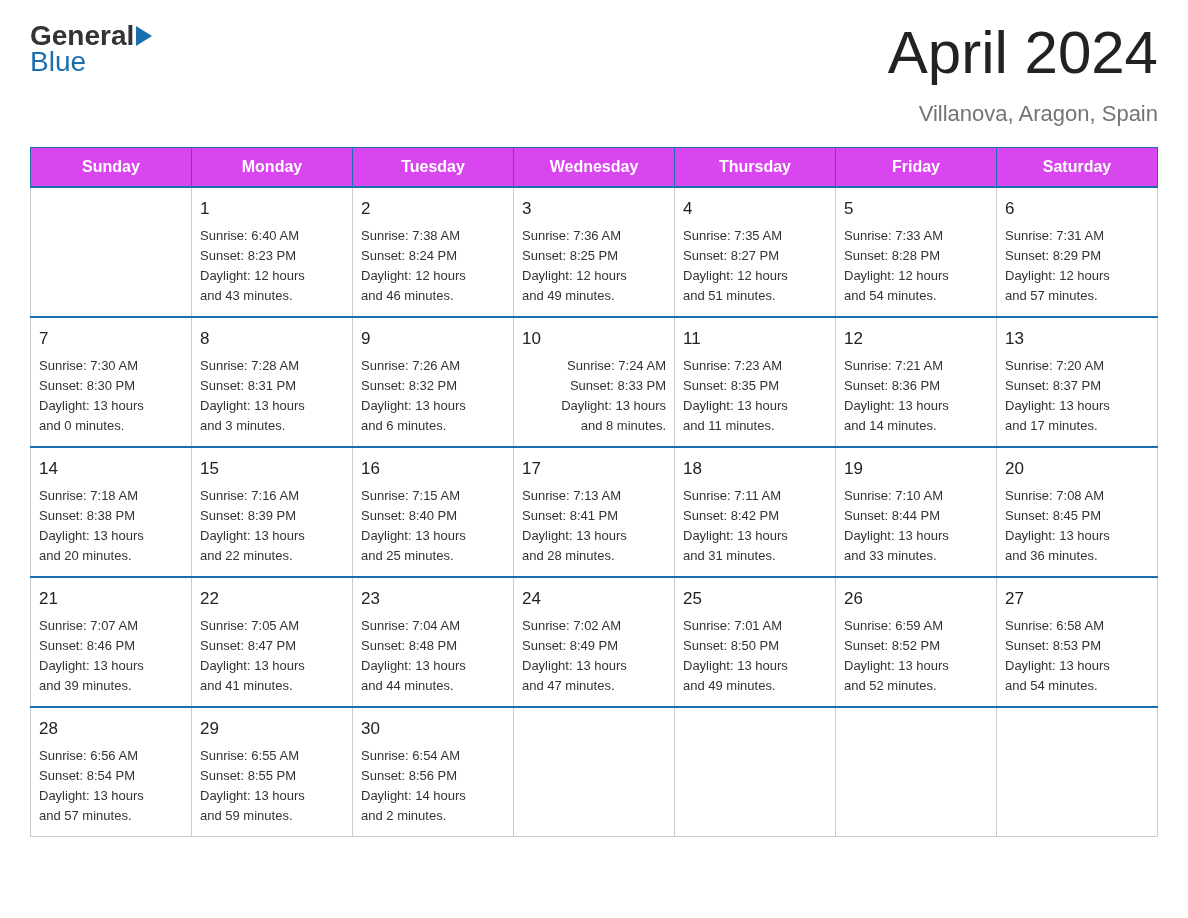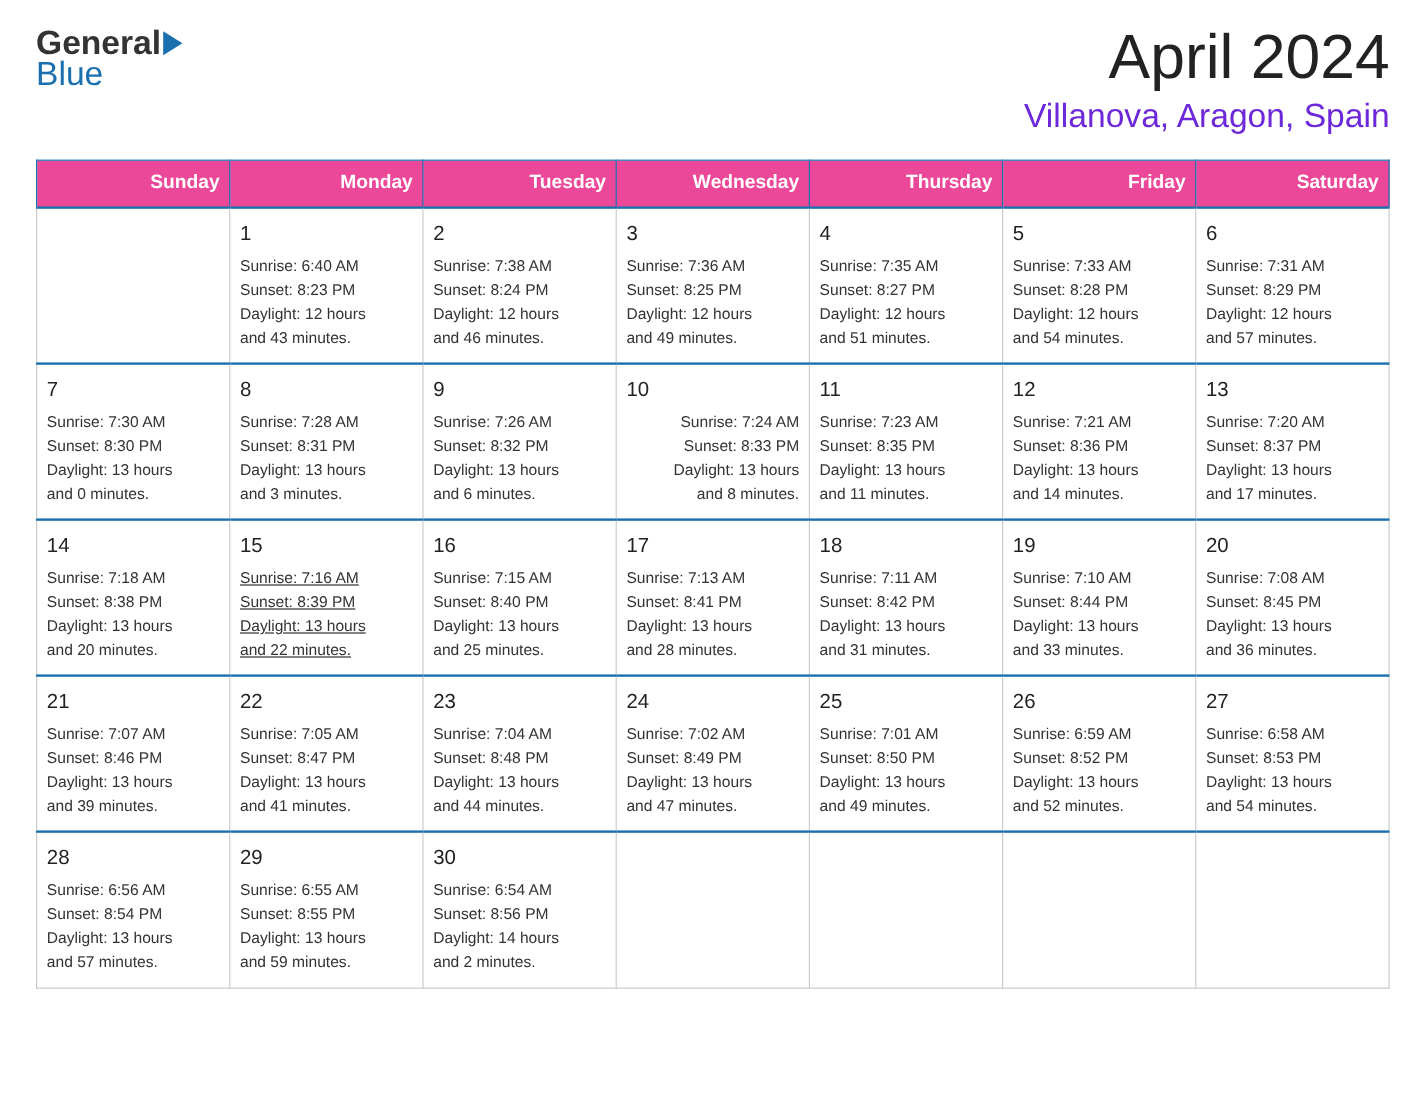--- a/index.html
+++ b/index.html
@@ -33,42 +33,42 @@
     .logo-line2 {
       font-size: 28px;
       font-weight: normal;
       color: #1a6faf;
       margin-top: -6px;
     }
     .title-section {
       text-align: right;
     }
     .calendar-title {
-      font-size: 52px;
+      font-size: 60px;
       font-weight: normal;
       color: #222;
       line-height: 1.1;
     }
     .calendar-subtitle {
-      font-size: 28px;
-      color: #6d28d9;
-      margin-top: 4px;
+      font-size: 22px;
+      color: #737373;
+      margin-top: 15px;
     }
     .calendar-table {
       width: 100%;
       border-collapse: collapse;
       table-layout: fixed;
     }
     .calendar-table thead tr th {
-      background-color: #ec4899;
+      background-color: #d946ef;
       color: #ffffff;
       padding: 10px 8px;
       font-size: 16px;
       font-weight: bold;
-      text-align: right;
+      text-align: center;
       border: 1px solid #1a6faf;
     }
     .calendar-table tbody tr td {
       vertical-align: top;
       padding: 8px 8px 10px 8px;
       border: 1px solid #ccc;
       border-top: 2px solid #1a6faf;
       font-size: 13px;
       color: #333;
       line-height: 1.5;
@@ -221,21 +221,21 @@
       <tr>
         <td>
           <span class="day-number">14</span>
           <div class="day-info" style="white-space: pre-line;">Sunrise: 7:18 AM
 Sunset: 8:38 PM
 Daylight: 13 hours
 and 20 minutes.</div>
         </td>
         <td>
           <span class="day-number">15</span>
-          <div class="day-info" style="white-space: pre-line; text-decoration: underline;">Sunrise: 7:16 AM
+          <div class="day-info" style="white-space: pre-line;">Sunrise: 7:16 AM
 Sunset: 8:39 PM
 Daylight: 13 hours
 and 22 minutes.</div>
         </td>
         <td>
           <span class="day-number">16</span>
           <div class="day-info" style="white-space: pre-line;">Sunrise: 7:15 AM
 Sunset: 8:40 PM
 Daylight: 13 hours
 and 25 minutes.</div>

